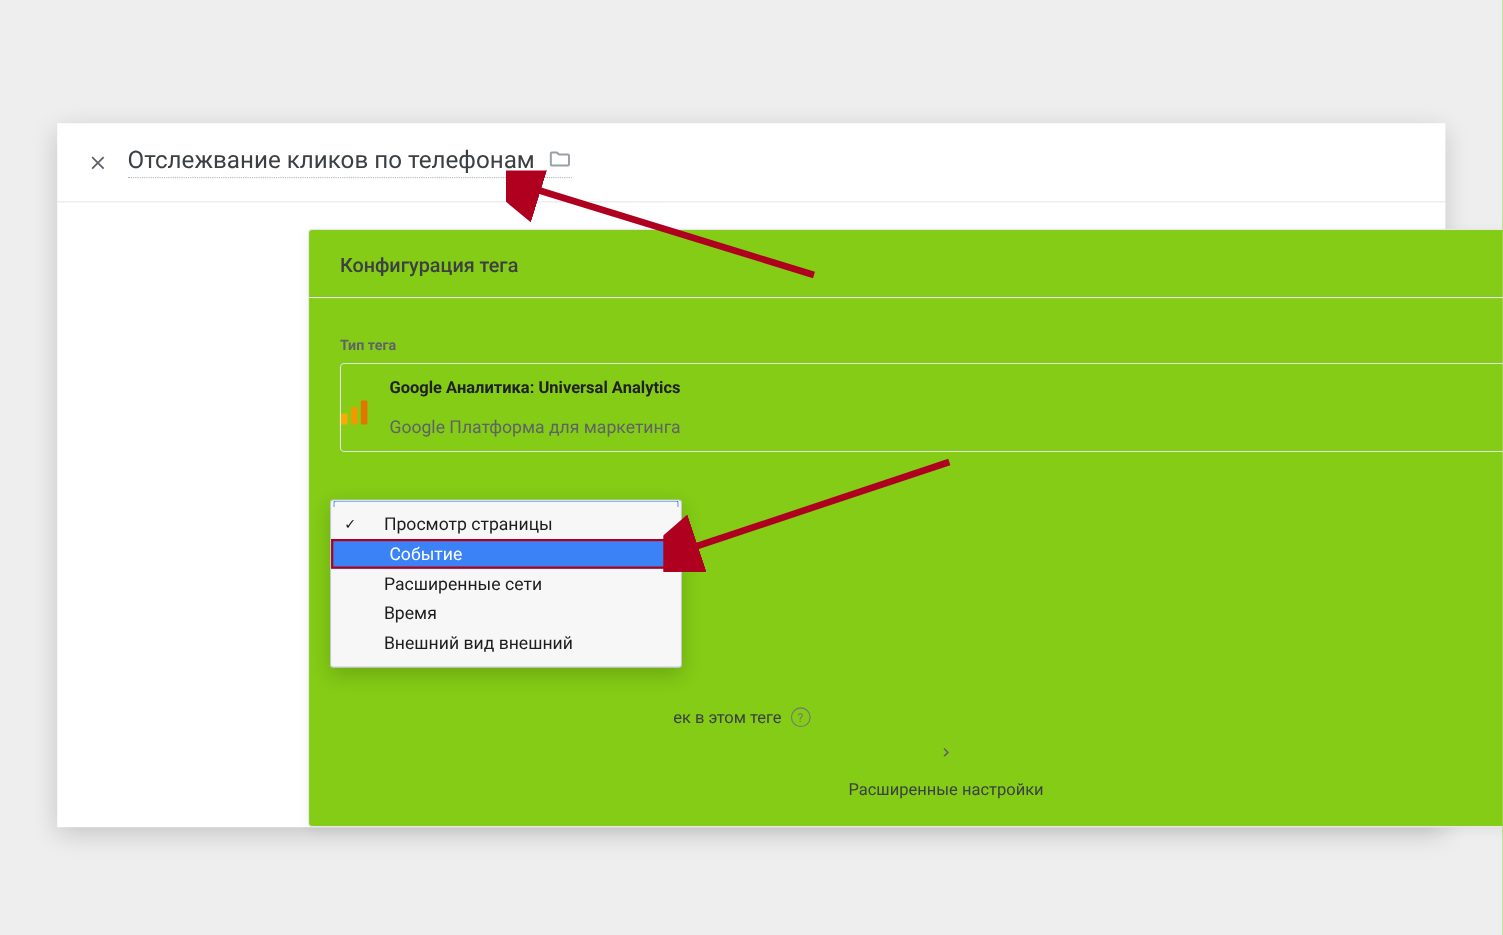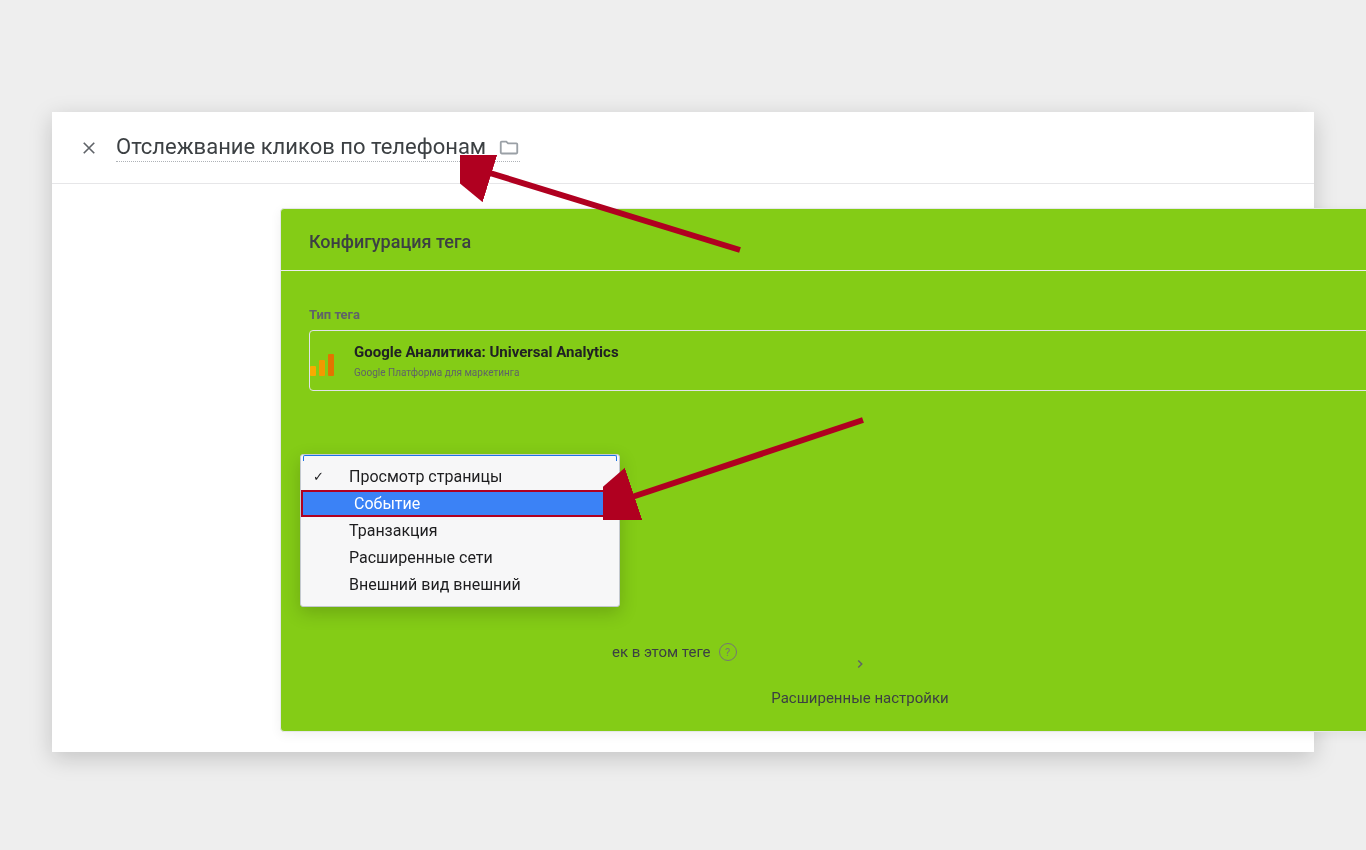--- a/index.html
+++ b/index.html
@@ -30,21 +30,21 @@
     padding: 0 16px;
   }
   .close {
     width: 42px; height: 42px;
     display: flex; align-items: center; justify-content: center;
     border-radius: 50%;
     cursor: pointer;
     color: #5f6368;
   }
   .title-wrap {
-    display: flex; align-items: flex-end; gap: 12px;
+    display: flex; align-items: flex-start; gap: 12px;
     margin-left: 6px; margin-right: auto;
     border-bottom: 1px dotted #aeb2b7;
     padding-bottom: 2px;
   }
   .title {
     font-size: 22px;
     color: #3c4043;
     font-weight: 400;
   }
   .folder { width: 22px; height: 22px; color: #9aa0a6; }
@@ -85,21 +85,21 @@
   .tag-icon {
     width: 30px; height: 30px;
     margin-right: 14px;
     display: flex; align-items: flex-end; gap: 3px;
   }
   .tag-icon span { display:block; width:6px; border-radius:1px; }
   .bar1 { height: 10px; background:#f9ab00; }
   .bar2 { height: 16px; background:#f29900; }
   .bar3 { height: 22px; background:#e37400; }
   .tag-name { font-size: 15px; font-weight: 700; color:#202124; }
-  .tag-sub  { font-size: 10px; color:#5f6368; margin-top:6px; }
+  .tag-sub  { font-size: 16px; color:#5f6368; margin-top:18px; }
   .edit-pencil { margin-left:auto; color:#9aa0a6; cursor:pointer; }
 
   .section-spacer { height: 24px; }
   .help-icon {
     width:18px;height:18px;border:1.5px solid #757575;border-radius:50%;
     font-size:11px;color:#757575;display:flex;align-items:center;justify-content:center;
   }
 
   .adv-row {
     display:flex; align-items:center; gap:18px;
@@ -214,25 +214,25 @@
       <div class="dd-item">
         <span class="check">✓</span>
         <span class="lbl">Просмотр страницы</span>
       </div>
       <div class="dd-item highlight">
         <span class="check"></span>
         <span class="lbl">Событие</span>
       </div>
       <div class="dd-item">
         <span class="check"></span>
-        <span class="lbl">Транзакция</span>
-      </div>
-      <div class="dd-item">
-        <span class="check"></span>
         <span class="lbl">Расширенные сети</span>
+      </div>
+      <div class="dd-item">
+        <span class="check"></span>
+        <span class="lbl">Время</span>
       </div>
       <div class="dd-item">
         <span class="check"></span>
         <span class="lbl">Внешний вид внешний</span>
       </div>
     </div>
 </div>
 
 <svg class="arrow" style="left:460px; top:155px;" width="300" height="120">
   <defs>

